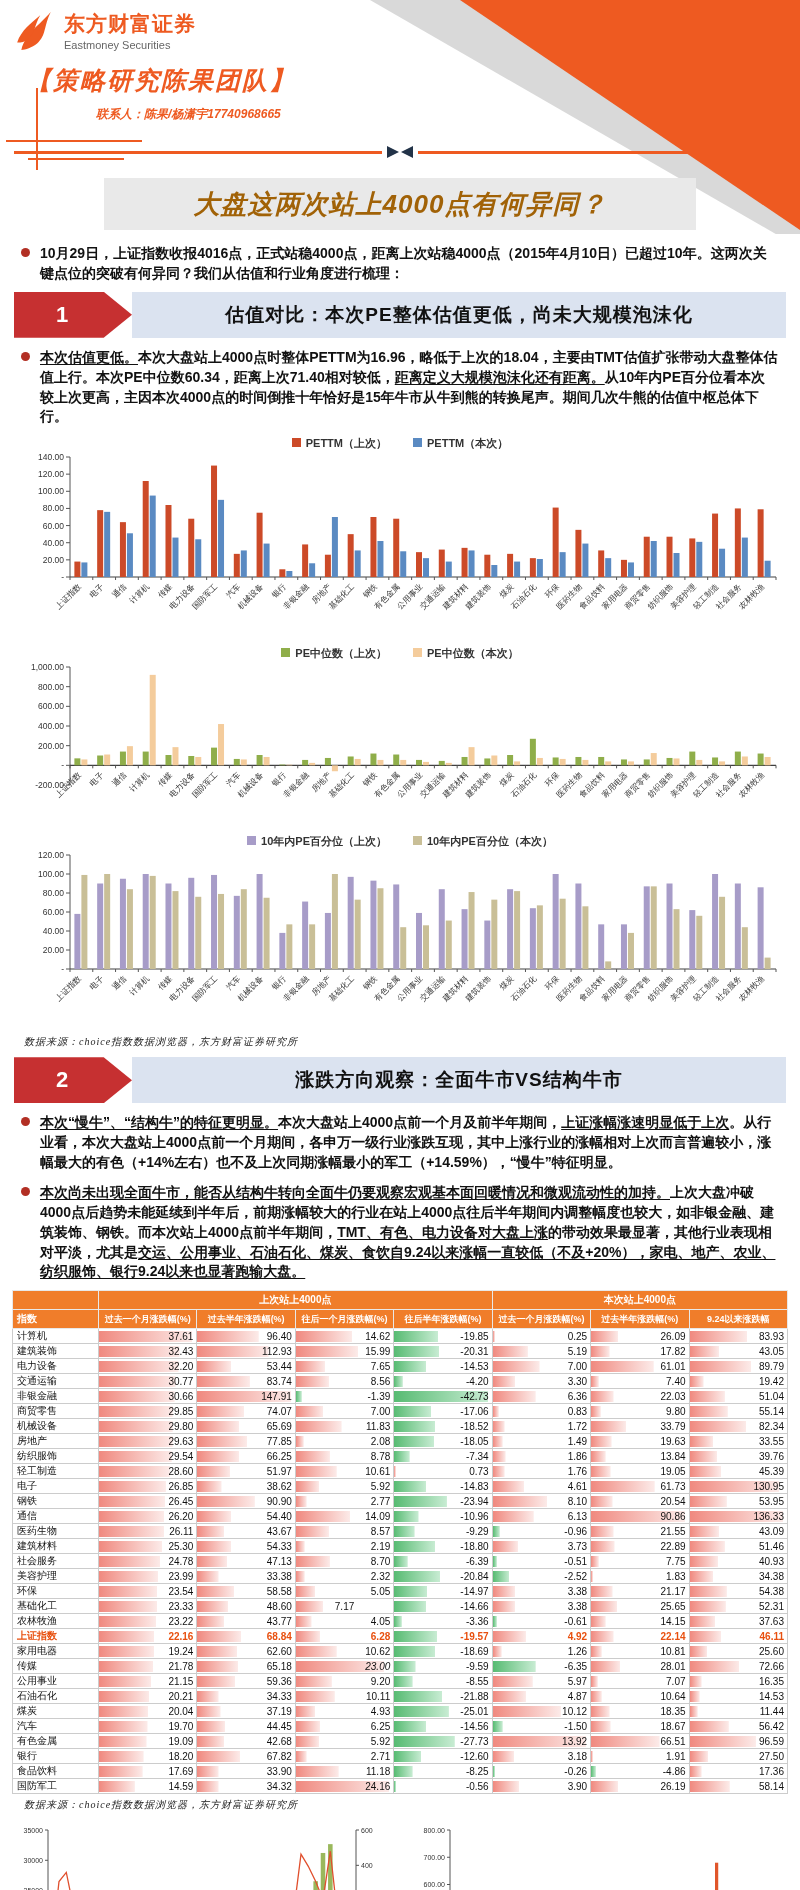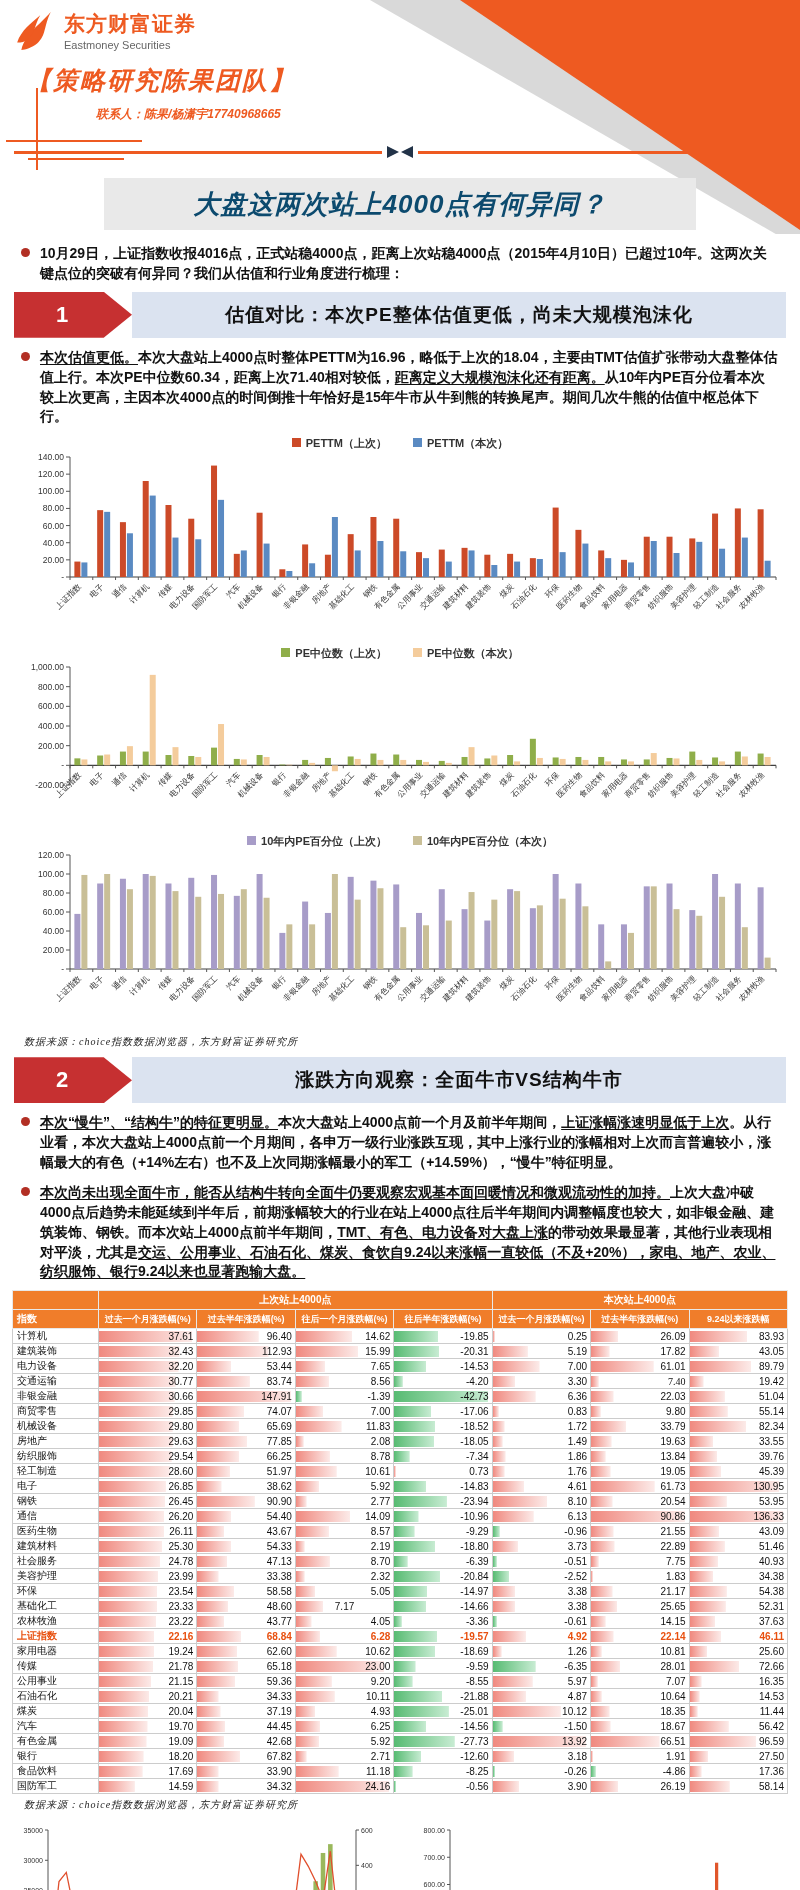--- a/index.html
+++ b/index.html
@@ -21,21 +21,21 @@
     font-weight:bold; font-style:italic; }
   .cross-v { position:absolute; left:36px; top:88px; width:2px; height:82px; background:#ee5a21; }
   .cross-h { position:absolute; left:6px; top:140px; width:136px; height:2px; background:#ee5a21; }
   .mini-line1 { position:absolute; left:20px; top:152px; width:78px; height:2px; background:#ee5a21; }
   .mini-line2 { position:absolute; left:28px; top:158px; width:96px; height:2px; background:#ee5a21; }
   .top-divider { position:absolute; top:146px; left:14px; right:14px; display:flex; align-items:center; }
   .top-divider .ln { flex:1; height:3px; background:#ee5a21; }
   .top-divider .bow { margin:0 5px; }
   .title-bar { position:absolute; left:104px; right:104px; bottom:4px; height:52px;
     background:#e9e9e9; display:flex; align-items:center; justify-content:center; }
-  .title-bar span { color:#0c4a6e; font-size:26px; font-weight:bold; font-style:italic; letter-spacing:1px; }
+  .title-bar span { color:#a16207; font-size:26px; font-weight:bold; font-style:italic; letter-spacing:1px; }
 
   
   .para { position:relative; margin:10px 22px 8px 40px; font-size:14px; line-height:1.42; }
   .para .dot { position:absolute; left:-19px; top:4px; width:9px; height:9px; border-radius:50%; background:#b22f24; }
   .seg-b { font-weight:bold; }
   .seg-u { text-decoration:underline; text-underline-offset:2px; }
 
   
   .banner { display:flex; height:46px; margin:8px 14px 8px 14px; }
   .banner .arrow { width:118px; background:#c63031; color:#fff; font-size:22px; font-weight:bold;
@@ -647,21 +647,21 @@
           <td class="num" style="background-image: linear-gradient(to right, rgb(240, 137, 127), rgb(252, 235, 233)); background-size: 64% 82%;">61.01</td>
           <td class="num" style="background-image: linear-gradient(to right, rgb(240, 137, 127), rgb(252, 235, 233)); background-size: 63% 82%;">89.79</td>
         </tr>
         <tr>
           <td class="name">交通运输</td>
           <td class="num" style="background-image: linear-gradient(to right, rgb(240, 137, 127), rgb(252, 235, 233)); background-size: 79% 82%;">30.77</td>
           <td class="num" style="background-image: linear-gradient(to right, rgb(240, 137, 127), rgb(252, 235, 233)); background-size: 54% 82%;">83.74</td>
           <td class="num" style="background-image: linear-gradient(to right, rgb(240, 137, 127), rgb(252, 235, 233)); background-size: 34% 82%;">8.56</td>
           <td class="num" style="background-image: linear-gradient(to right, rgb(87, 187, 114), rgb(200, 236, 211)); background-size: 9% 82%;">-4.20</td>
           <td class="num" style="background-image: linear-gradient(to right, rgb(240, 137, 127), rgb(252, 235, 233)); background-size: 23% 82%;">3.30</td>
-          <td class="num" style="background-image: linear-gradient(to right, rgb(240, 137, 127), rgb(252, 235, 233)); background-size: 8% 82%; font-family: Liberation Serif, serif;">7.40</td>
+          <td class="num" style="background-image: linear-gradient(to right, rgb(240, 137, 127), rgb(252, 235, 233)); background-size: 8% 82%;">7.40</td>
           <td class="num" style="background-image: linear-gradient(to right, rgb(240, 137, 127), rgb(252, 235, 233)); background-size: 14% 82%; padding-left: 47px;">19.42</td>
         </tr>
         <tr>
           <td class="name">非银金融</td>
           <td class="num" style="background-image: linear-gradient(to right, rgb(240, 137, 127), rgb(252, 235, 233)); background-size: 78% 82%;">30.66</td>
           <td class="num" style="background-image: linear-gradient(to right, rgb(240, 137, 127), rgb(252, 235, 233)); background-size: 96% 82%;">147.91</td>
           <td class="num" style="background-image: linear-gradient(to right, rgb(87, 187, 114), rgb(200, 236, 211)); background-size: 6% 82%;">-1.39</td>
           <td class="num" style="background-image: linear-gradient(to right, rgb(87, 187, 114), rgb(200, 236, 211)); background-size: 96% 82%;">-42.73</td>
           <td class="num" style="background-image: linear-gradient(to right, rgb(240, 137, 127), rgb(252, 235, 233)); background-size: 44% 82%;">6.36</td>
           <td class="num" style="background-image: linear-gradient(to right, rgb(240, 137, 127), rgb(252, 235, 233)); background-size: 23% 82%;">22.03</td>
@@ -834,21 +834,21 @@
           <td class="num" style="background-image: linear-gradient(to right, rgb(240, 137, 127), rgb(252, 235, 233)); background-size: 42% 82%;">10.62</td>
           <td class="num" style="background-image: linear-gradient(to right, rgb(87, 187, 114), rgb(200, 236, 211)); background-size: 42% 82%;">-18.69</td>
           <td class="num" style="background-image: linear-gradient(to right, rgb(240, 137, 127), rgb(252, 235, 233)); background-size: 9% 82%;">1.26</td>
           <td class="num" style="background-image: linear-gradient(to right, rgb(240, 137, 127), rgb(252, 235, 233)); background-size: 11% 82%;">10.81</td>
           <td class="num" style="background-image: linear-gradient(to right, rgb(240, 137, 127), rgb(252, 235, 233)); background-size: 18% 82%;">25.60</td>
         </tr>
         <tr>
           <td class="name">传媒</td>
           <td class="num" style="background-image: linear-gradient(to right, rgb(240, 137, 127), rgb(252, 235, 233)); background-size: 56% 82%;">21.78</td>
           <td class="num" style="background-image: linear-gradient(to right, rgb(240, 137, 127), rgb(252, 235, 233)); background-size: 42% 82%;">65.18</td>
-          <td class="num" style="background-image: linear-gradient(to right, rgb(240, 137, 127), rgb(252, 235, 233)); background-size: 91% 82%;">23.00</td>
+          <td class="num" style="background-image: linear-gradient(to right, rgb(240, 137, 127), rgb(252, 235, 233)); background-size: 91% 82%; font-style: italic;">23.00</td>
           <td class="num" style="background-image: linear-gradient(to right, rgb(87, 187, 114), rgb(200, 236, 211)); background-size: 22% 82%;">-9.59</td>
           <td class="num" style="background-image: linear-gradient(to right, rgb(87, 187, 114), rgb(200, 236, 211)); background-size: 44% 82%;">-6.35</td>
           <td class="num" style="background-image: linear-gradient(to right, rgb(240, 137, 127), rgb(252, 235, 233)); background-size: 30% 82%;">28.01</td>
           <td class="num" style="background-image: linear-gradient(to right, rgb(240, 137, 127), rgb(252, 235, 233)); background-size: 51% 82%;">72.66</td>
         </tr>
         <tr>
           <td class="name">公用事业</td>
           <td class="num" style="background-image: linear-gradient(to right, rgb(240, 137, 127), rgb(252, 235, 233)); background-size: 54% 82%;">21.15</td>
           <td class="num" style="background-image: linear-gradient(to right, rgb(240, 137, 127), rgb(252, 235, 233)); background-size: 39% 82%;">59.36</td>
           <td class="num" style="background-image: linear-gradient(to right, rgb(240, 137, 127), rgb(252, 235, 233)); background-size: 37% 82%;">9.20</td>

